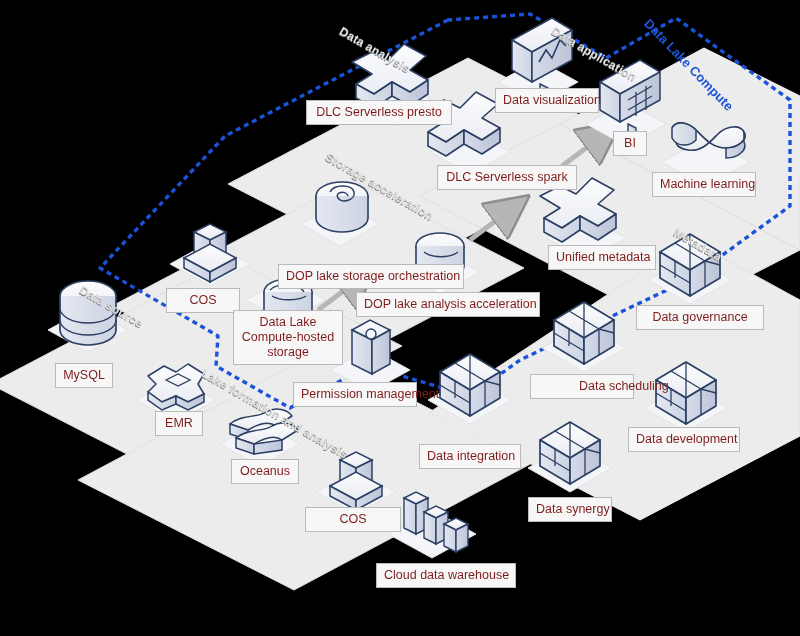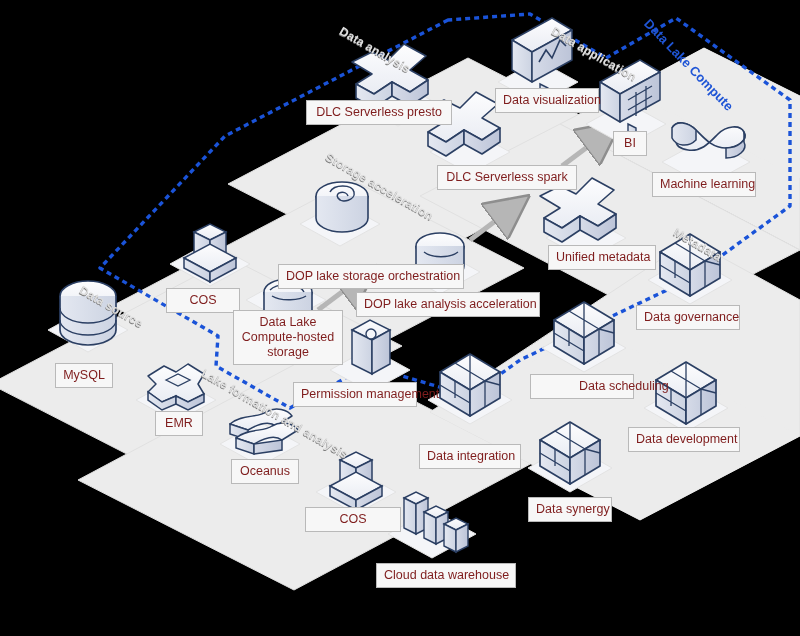--- a/index.html
+++ b/index.html
@@ -311,21 +311,21 @@
   <div class="chip" style="left:231px;top:459px;width:68px;">Oceanus</div>
 
   <div class="chip" style="left:305px;top:507px;width:96px;">COS</div>
 
   <div class="chip" style="left:376px;top:563px;width:140px;">Cloud data warehouse</div>
 
   <div class="chip" style="left:293px;top:382px;width:124px;">Permission management</div>
 
   <div class="chip" style="left:548px;top:245px;width:108px;">Unified metadata</div>
 
-  <div class="chip" style="left:636px;top:305px;width:104px;">Data governance</div>
+  <div class="chip" style="left:636px;top:305px;width:128px;">Data governance</div>
 
   <div class="chip" style="left:530px;top:374px;width:104px;padding-left:48px;">Data scheduling</div>
 
   <div class="chip" style="left:628px;top:427px;width:112px;">Data development</div>
 
   <div class="chip" style="left:419px;top:444px;width:102px;">Data integration</div>
 
   <div class="chip" style="left:528px;top:497px;width:84px;">Data synergy</div>
 
 </div>

